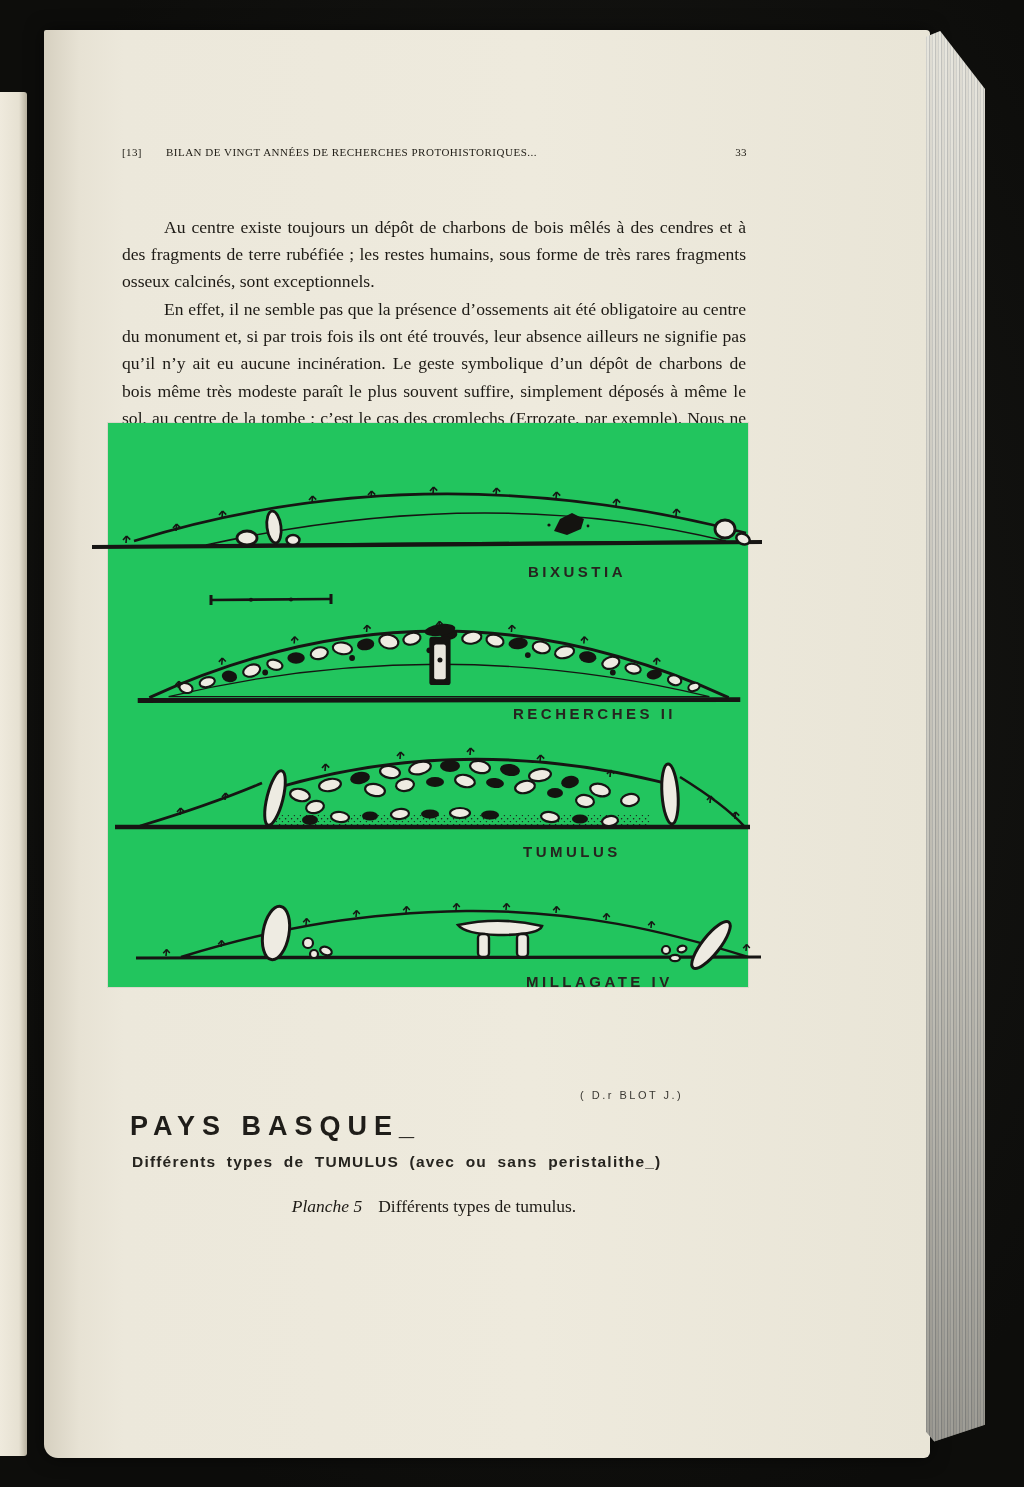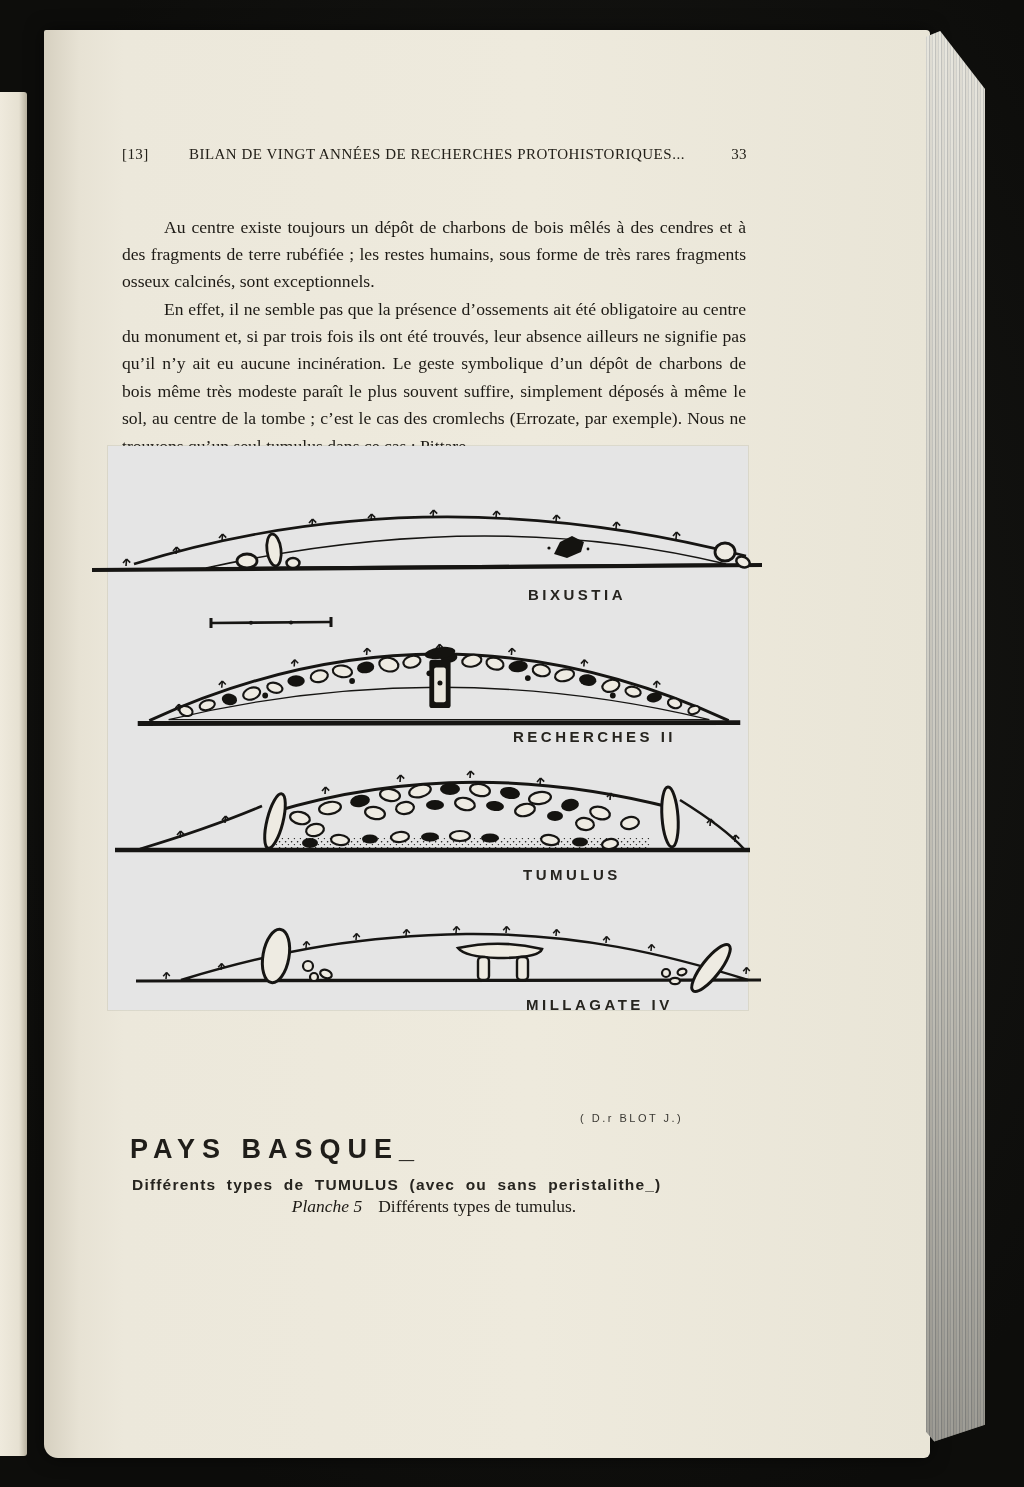--- a/index.html
+++ b/index.html
@@ -26,36 +26,36 @@
     position:absolute;left:926px;top:31px;width:59px;height:1412px;
     background:
       linear-gradient(180deg, rgba(255,255,255,.18), rgba(0,0,0,.12) 60%, rgba(0,0,0,.3)),
       repeating-linear-gradient(90deg,#c7c7c1 0 1.5px,#e2e0d6 1.5px 3px,#b5b5b0 3px 4.5px,#d8d5ca 4.5px 6px);
     clip-path:polygon(0% 0.4%, 24% 0%, 100% 4.1%, 100% 98.7%, 14% 99.9%, 0% 99.2%);
   }
   
   .running-head{
     position:absolute;left:122px;top:146px;width:625px;
     display:flex;align-items:baseline;
-    font-size:15px;color:#232019;letter-spacing:.4px;white-space:nowrap;
+    font-size:11px;color:#232019;letter-spacing:.4px;white-space:nowrap;
   }
   .running-head .cite{margin-right:24px;}
-  .running-head .title{flex:1;text-align:center;letter-spacing:.5px;}
+  .running-head .title{flex:1;text-align:left;letter-spacing:.5px;}
   .running-head .pageno{margin-left:30px;}
   .bodytext{
     position:absolute;left:122px;width:624px;
     font-size:17.6px;line-height:27.4px;color:#1d1a15;
     text-align:justify;text-indent:42px;
   }
   .p1{top:196px;}
   .p2{top:278px;}
   
   .plate{
-    position:absolute;left:108px;top:446px;width:640px;height:564px;
-    background:#e5e5e5;
+    position:absolute;left:108px;top:423px;width:640px;height:564px;
+    background:#22c55e;
     box-shadow:0 0 0 1px rgba(120,125,115,.15);
   }
   .plate svg{position:absolute;overflow:visible;}
   .fig1{left:-22px;top:46px;width:684px;height:92px;}
   .scalebar{left:98px;top:168px;width:130px;height:18px;}
   .fig2{left:22px;top:178px;width:618px;height:115px;}
   .fig3{left:2px;top:322px;width:648px;height:92px;}
   .fig4{left:18px;top:450px;width:648px;height:100px;}
   .figlabel{
     position:absolute;font-family:"Liberation Sans",sans-serif;

